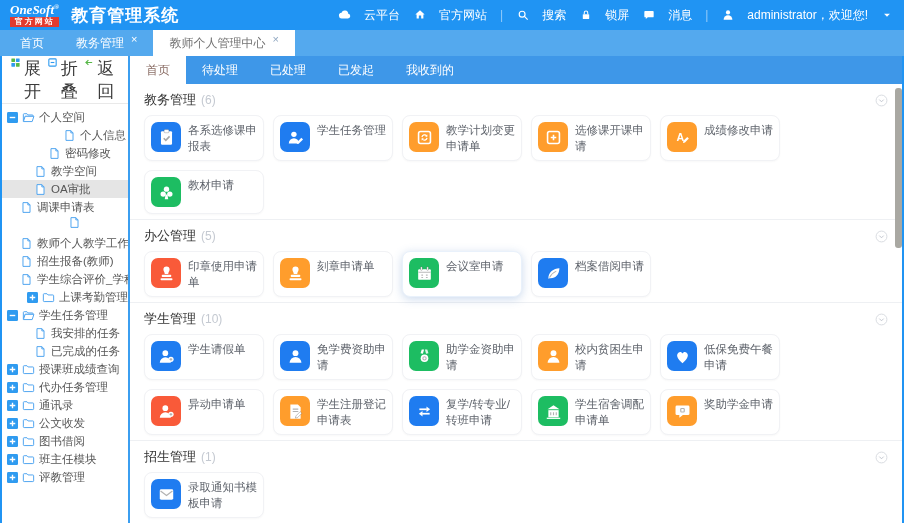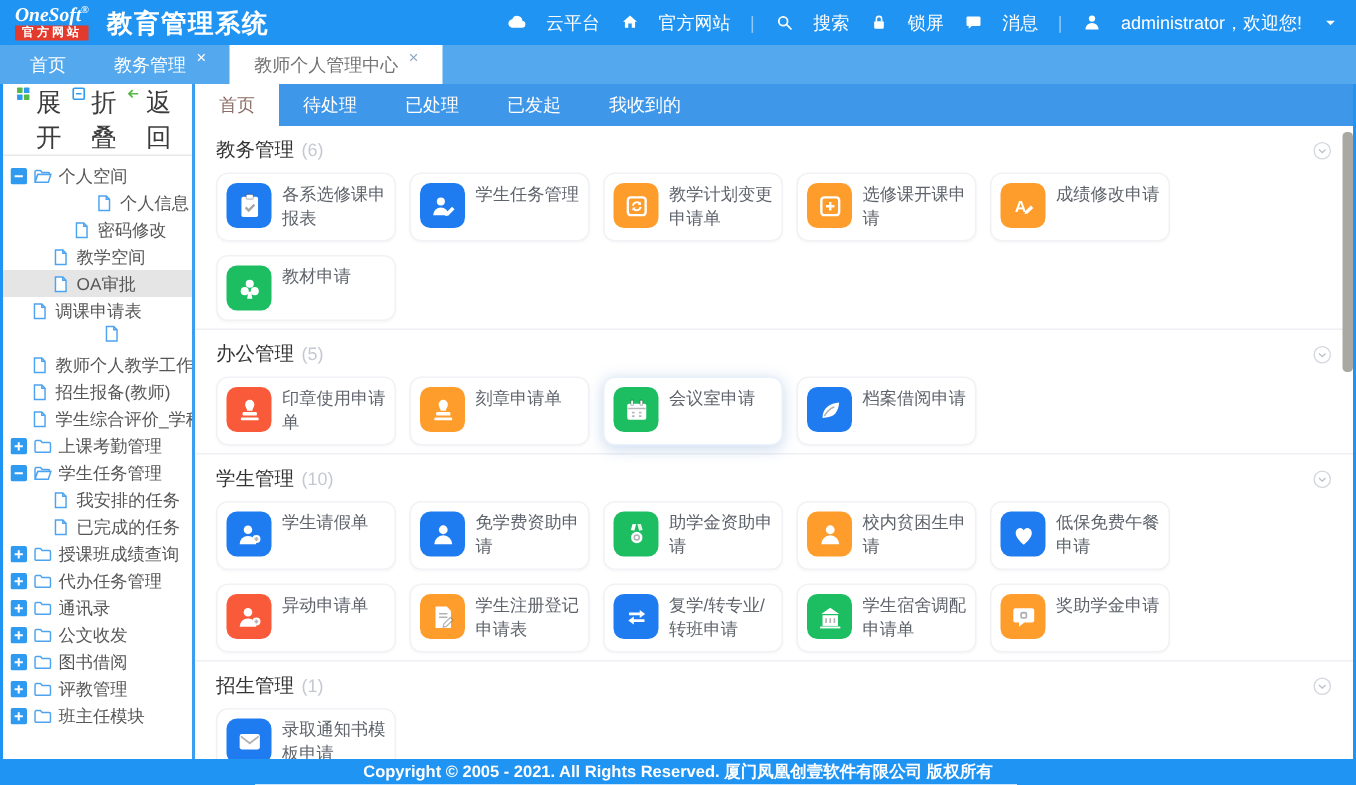--- a/index.html
+++ b/index.html
@@ -273,21 +273,21 @@
           </div>
           <div class="tree-row" style="padding-left: 18px;">
             <span class="ic tn">
               <svg viewBox="0 0 24 24" fill="#fff">
                 <path d="M5.5 3h9l4 4.2V21h-13z" fill="#fff" stroke="#4da3f0" stroke-width="1.8"></path>
                 <path d="M14.5 3v4.2h4" fill="none" stroke="#4da3f0" stroke-width="1.8"></path>
               </svg>
             </span>
             <span class="tree-label">学生综合评价_学科评价</span>
           </div>
-          <div class="tree-row" style="padding-left: 5px;">
+          <div class="tree-row" style="padding-left: 5px; justify-content: flex-end;">
             <span class="ic tw">
               <svg viewBox="0 0 24 24" fill="#fff">
                 <rect width="24" height="24" rx="3" fill="#2f9bf0"></rect>
                 <path d="M6 12h12M12 6v12" fill="none" stroke="#fff" stroke-width="3"></path>
               </svg>
             </span>
             <span class="ic tn">
               <svg viewBox="0 0 24 24" fill="#fff">
                 <path d="M2.5 6.5A1.5 1.5 0 0 1 4 5h5.2l2 2.3H20a1.5 1.5 0 0 1 1.5 1.5V18A1.5 1.5 0 0 1 20 19.5H4A1.5 1.5 0 0 1 2.5 18z" fill="#fff" stroke="#4da3f0" stroke-width="1.8"></path>
               </svg>
@@ -402,35 +402,35 @@
               <svg viewBox="0 0 24 24" fill="#fff">
                 <rect width="24" height="24" rx="3" fill="#2f9bf0"></rect>
                 <path d="M6 12h12M12 6v12" fill="none" stroke="#fff" stroke-width="3"></path>
               </svg>
             </span>
             <span class="ic tn">
               <svg viewBox="0 0 24 24" fill="#fff">
                 <path d="M2.5 6.5A1.5 1.5 0 0 1 4 5h5.2l2 2.3H20a1.5 1.5 0 0 1 1.5 1.5V18A1.5 1.5 0 0 1 20 19.5H4A1.5 1.5 0 0 1 2.5 18z" fill="#fff" stroke="#4da3f0" stroke-width="1.8"></path>
               </svg>
             </span>
+            <span class="tree-label">班主任模块</span>
+          </div>
+          <div class="tree-row" style="padding-left: 5px;">
+            <span class="ic tw">
+              <svg viewBox="0 0 24 24" fill="#fff">
+                <rect width="24" height="24" rx="3" fill="#2f9bf0"></rect>
+                <path d="M6 12h12M12 6v12" fill="none" stroke="#fff" stroke-width="3"></path>
+              </svg>
+            </span>
+            <span class="ic tn">
+              <svg viewBox="0 0 24 24" fill="#fff">
+                <path d="M2.5 6.5A1.5 1.5 0 0 1 4 5h5.2l2 2.3H20a1.5 1.5 0 0 1 1.5 1.5V18A1.5 1.5 0 0 1 20 19.5H4A1.5 1.5 0 0 1 2.5 18z" fill="#fff" stroke="#4da3f0" stroke-width="1.8"></path>
+              </svg>
+            </span>
             <span class="tree-label">评教管理</span>
-          </div>
-          <div class="tree-row" style="padding-left: 5px;">
-            <span class="ic tw">
-              <svg viewBox="0 0 24 24" fill="#fff">
-                <rect width="24" height="24" rx="3" fill="#2f9bf0"></rect>
-                <path d="M6 12h12M12 6v12" fill="none" stroke="#fff" stroke-width="3"></path>
-              </svg>
-            </span>
-            <span class="ic tn">
-              <svg viewBox="0 0 24 24" fill="#fff">
-                <path d="M2.5 6.5A1.5 1.5 0 0 1 4 5h5.2l2 2.3H20a1.5 1.5 0 0 1 1.5 1.5V18A1.5 1.5 0 0 1 20 19.5H4A1.5 1.5 0 0 1 2.5 18z" fill="#fff" stroke="#4da3f0" stroke-width="1.8"></path>
-              </svg>
-            </span>
-            <span class="tree-label">班主任模块</span>
           </div>
         </div>
     </aside>
 
     <main class="main">
       <div class="subtabs" id="subtabs">
           <div class="subtab active"><span>首页</span></div>
           <div class="subtab"><span>待处理</span></div>
           <div class="subtab"><span>已处理</span></div>
           <div class="subtab"><span>已发起</span></div>
@@ -699,16 +699,13 @@
                 </span>
                 <span class="card-label">录取通知书模板申请</span>
               </div>
             </div>
           </div>
         </div>
       <div class="scroll-thumb"></div>
     </main>
   </div>
 
-  <footer class="footer">
-    <span>Copyright © 2005 - 2021. All Rights Reserved. 厦门凤凰创壹软件有限公司 版权所有</span>
-  </footer>
 </div>
 
 </body></html>

